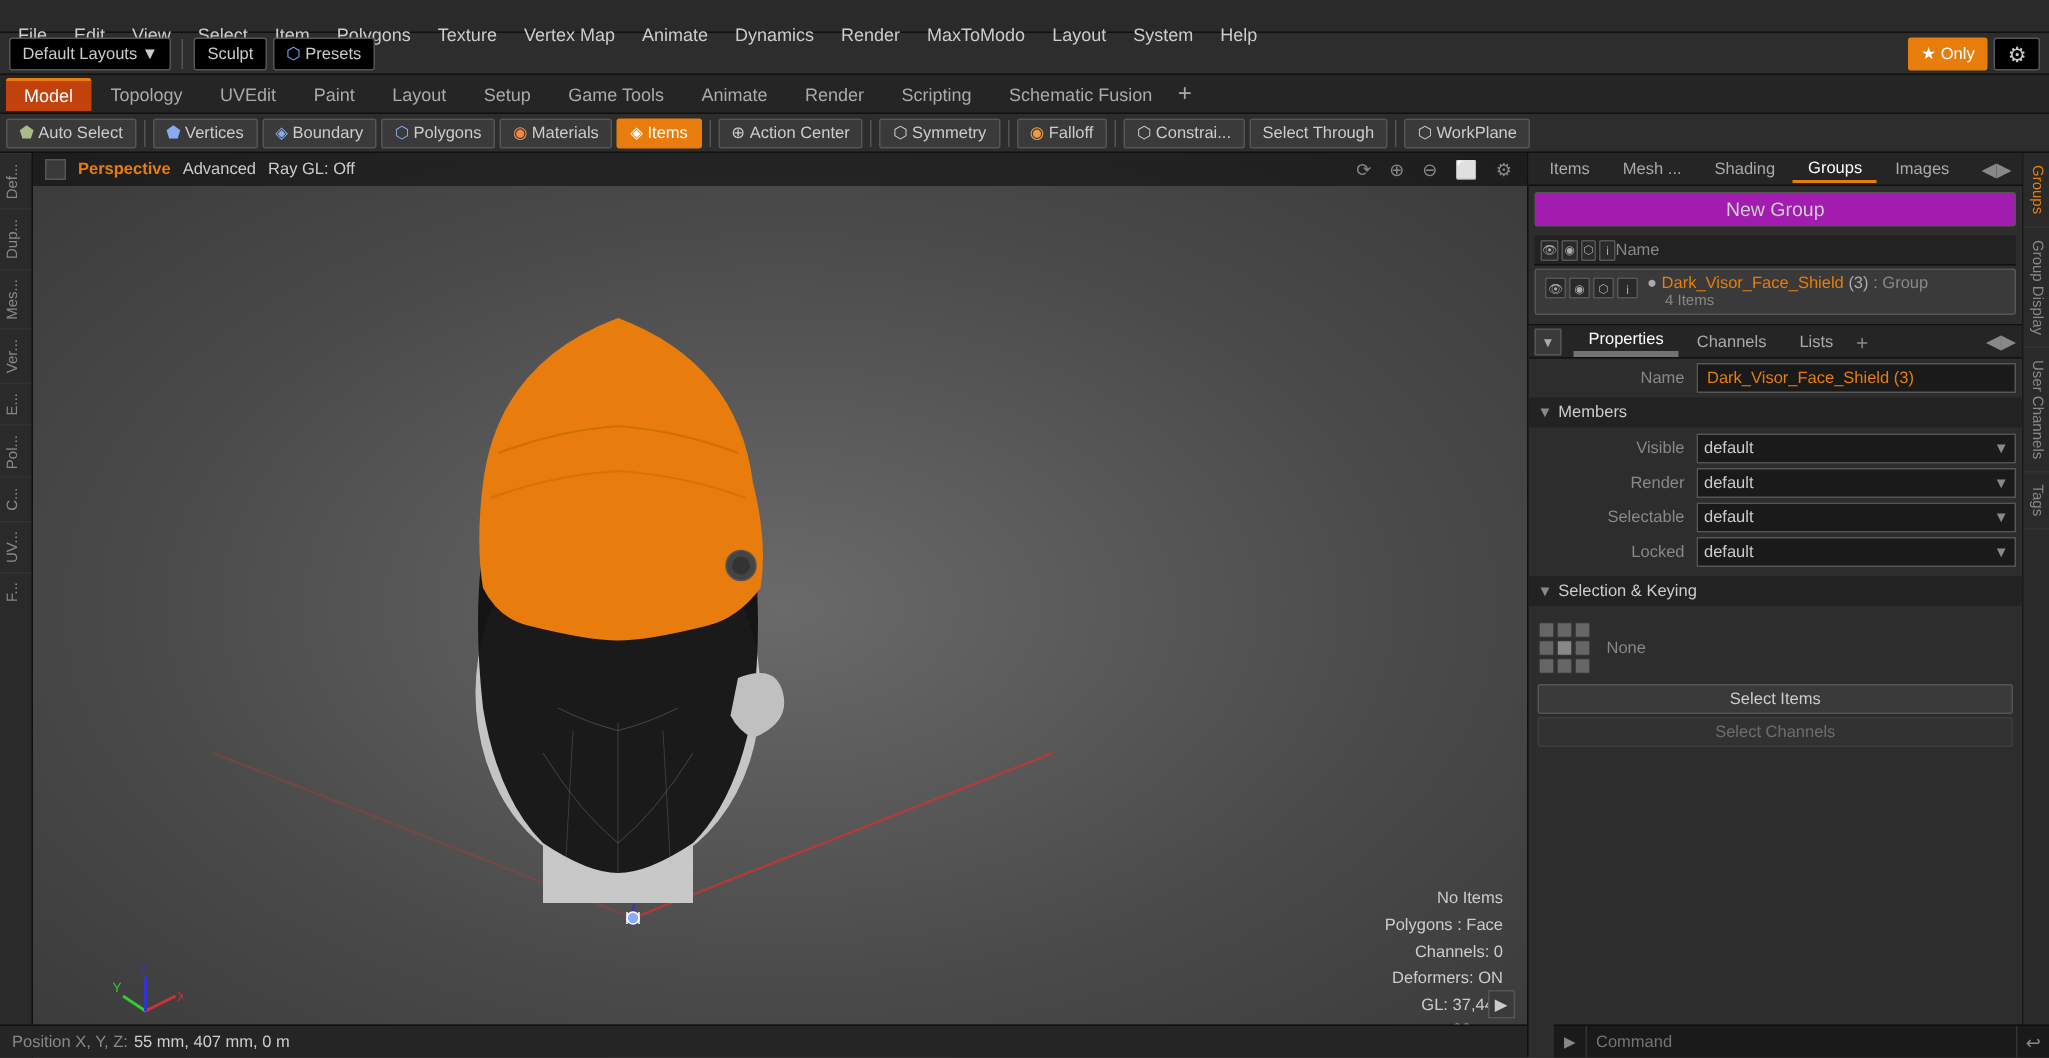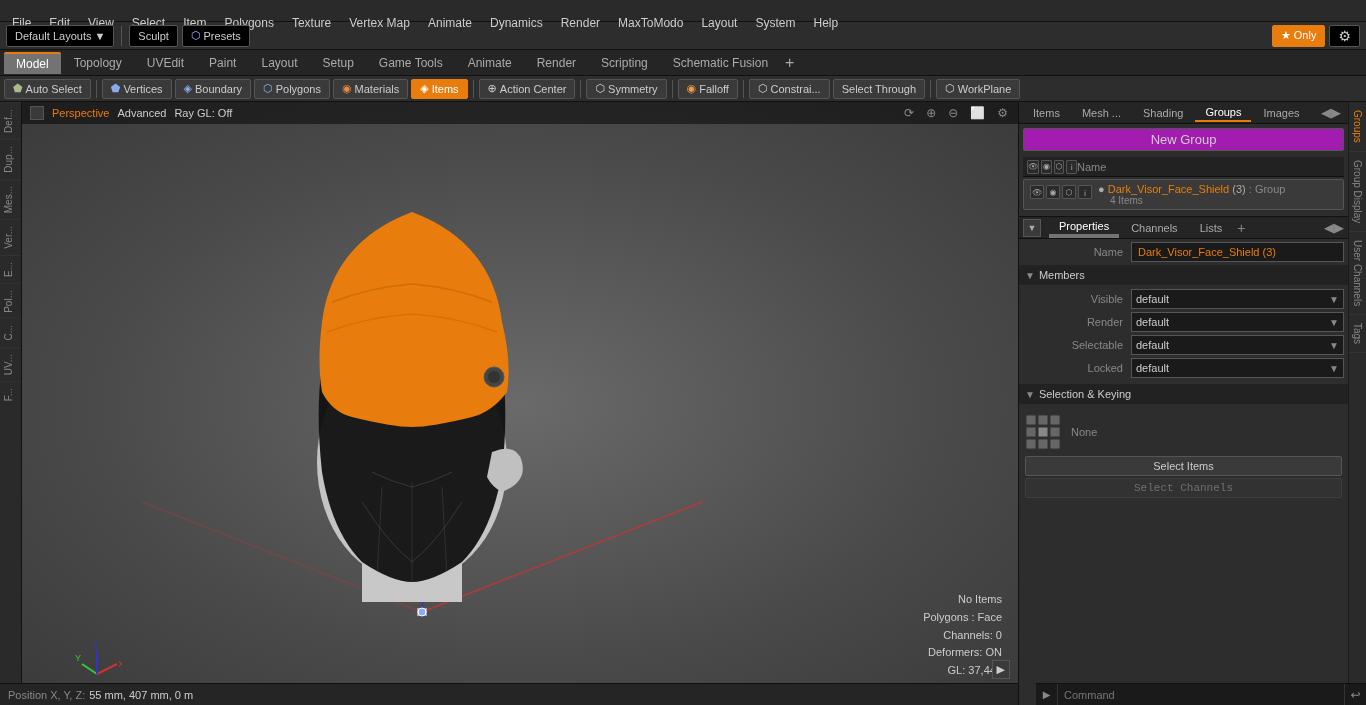--- a/index.html
+++ b/index.html
@@ -30,21 +30,21 @@
     #main-layout { display: flex; height: calc(705px - 22px - 28px - 26px - 26px); }
 
     
     #left-panel { width: 22px; background: #2a2a2a; border-right: 1px solid #1a1a1a; display: flex; flex-direction: column; }
     .left-label { writing-mode: vertical-rl; transform: rotate(180deg); font-size: 10px; color: #888; padding: 6px 3px; cursor: pointer; border-bottom: 1px solid #333; white-space: nowrap; }
 
     
     #viewport { flex: 1; background: #5a5a5a; position: relative; overflow: hidden; }
     #viewport-header { display: flex; align-items: center; background: rgba(0,0,0,0.5); height: 22px; padding: 0 8px; gap: 8px; position: absolute; top: 0; left: 0; right: 0; z-index: 10; }
     .vp-label { color: #ccc; font-size: 11px; cursor: pointer; }
-    .vp-label.active { color: #e87d0d; }
+    .vp-label.active { color: #e87d0d; font-weight: bold; }
 
     
     .scene-bg { position: absolute; inset: 0; background: radial-gradient(ellipse at center, #6a6a6a 0%, #4a4a4a 60%, #3a3a3a 100%); }
 
     
     #viewport-status { position: absolute; bottom: 8px; right: 16px; text-align: right; color: #ccc; font-size: 11px; line-height: 1.6; }
 
     
     #axis-indicator { position: absolute; bottom: 16px; left: 50px; width: 50px; height: 50px; }
 
@@ -82,21 +82,21 @@
     .prop-select { flex: 1; background: #1a1a1a; border: 1px solid #555; color: #ccc; padding: 2px 4px; font-size: 11px; height: 20px; cursor: pointer; display: flex; align-items: center; justify-content: space-between; }
     .prop-select-arrow { color: #888; font-size: 10px; }
     .prop-name-input { flex: 1; background: #1a1a1a; border: 1px solid #555; color: #e87d0d; padding: 2px 6px; font-size: 11px; height: 20px; }
 
     
     .sel-keying { padding: 6px; }
     .keying-icon-row { display: flex; align-items: center; gap: 4px; margin-bottom: 6px; }
     .none-label { font-size: 11px; color: #888; margin-left: 6px; }
 
     .sel-btn { background: #3a3a3a; border: 1px solid #555; color: #ccc; padding: 3px 10px; cursor: pointer; font-size: 11px; border-radius: 2px; width: 100%; margin: 2px 0; text-align: center; }
-    .sel-btn.disabled { opacity: 0.4; cursor: default; font-family: Liberation Mono, monospace; }
+    .sel-btn.disabled { opacity: 0.4; cursor: default; }
 
     
     #right-strip { width: 18px; background: #2a2a2a; border-left: 1px solid #1a1a1a; display: flex; flex-direction: column; align-items: center; }
     .strip-tab { writing-mode: vertical-rl; font-size: 10px; color: #888; padding: 8px 3px; cursor: pointer; border-bottom: 1px solid #333; white-space: nowrap; }
     .strip-tab.active { color: #e87d0d; }
     .bottom-status { font-size: 11px; color: #888; }
 
     
     #command-bar { position: absolute; bottom: 0; right: 0; width: 330px; height: 22px; display: flex; align-items: center; background: #1a1a1a; border-top: 1px solid #111; }
     .cmd-toggle { width: 22px; height: 22px; display: flex; align-items: center; justify-content: center; color: #888; cursor: pointer; font-size: 10px; border-right: 1px solid #333; }
@@ -148,21 +148,21 @@
   <div class="toolbar-btn">
     <span style="color:#88aaff;">⬡</span>
     <span>Presets</span>
   </div>
   <div class="toolbar-spacer"></div>
   <div class="toolbar-btn" style="background:#e87d0d;border-color:#e87d0d;color:#fff;">★ Only</div>
   <div class="toolbar-btn" style="font-size:14px;">⚙</div>
 </div>
 
 <div id="mode-tabs">
-  <div class="mode-tab" style="background:#737373;color:#fff;border-top:2px solid #e87d0d;">Model</div>
+  <div class="mode-tab" style="background:#c2410c;color:#fff;border-top:2px solid #e87d0d;">Model</div>
   <div class="mode-tab">Topology</div>
   <div class="mode-tab">UVEdit</div>
   <div class="mode-tab">Paint</div>
   <div class="mode-tab">Layout</div>
   <div class="mode-tab">Setup</div>
   <div class="mode-tab">Game Tools</div>
   <div class="mode-tab">Animate</div>
   <div class="mode-tab">Render</div>
   <div class="mode-tab">Scripting</div>
   <div class="mode-tab">Schematic Fusion</div>

